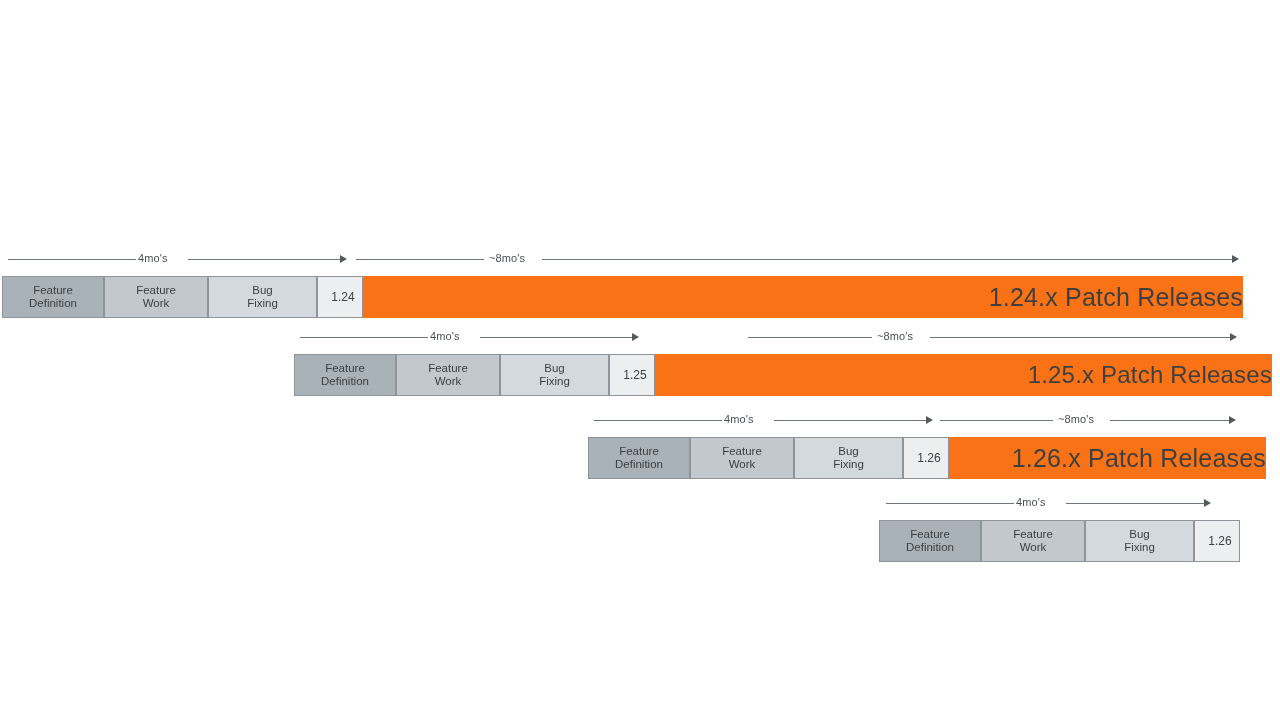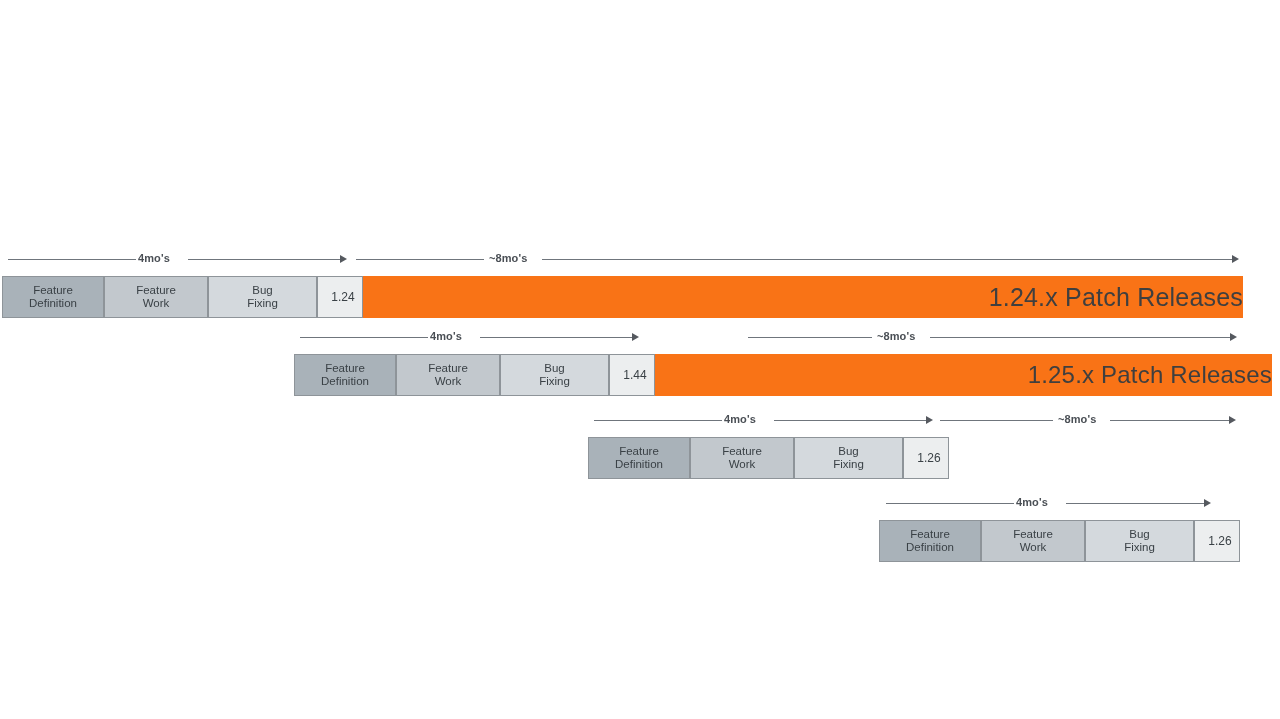--- a/index.html
+++ b/index.html
@@ -50,21 +50,20 @@
   .seg.s1{background:#a9b2b9;width:102px;}
   .seg.s2{background:#c2c8cd;width:104px;}
   .seg.s3{background:#d4d9dd;width:109px;}
   .seg.s4{background:#eceeef;width:46px;font-size:12px;padding-left:6px;}
   .seg + .seg{border-left:1px solid #8e9499;}
 
   
   .arrow-track{
     position:absolute;
     height:20px;
-    font-weight:bold;
   }
   .aline{
     position:absolute;
     top:9px;
     height:1px;
     background:#6f757c;
   }
   .ahead{
     position:absolute;
     top:4.5px;
@@ -138,26 +137,29 @@
       <div class="ahead" style="left:482px;"></div>
     </div>
 
     <div class="phase-bar" style="left:294px;top:28px;">
       <div class="seg s1">Feature
 Definition</div>
       <div class="seg s2">Feature
 Work</div>
       <div class="seg s3">Bug
 Fixing</div>
-      <div class="seg s4">1.44</div>
+      <div class="seg s4">1.25</div>
     </div>
   </div>
 
   <div class="row" style="left:0px;top:409px;width:1280px;">
 
+    <div class="patch-band r3" style="left:936px;top:28px;width:330px;">
+      <span class="patch-label">1.26.x Patch Releases</span>
+    </div>
 
     <div class="arrow-track" style="left:594px;top:2px;width:340px;">
       <div class="aline" style="left:0px;width:128px;"></div>
       <span class="alabel" style="left:130px;">4mo's</span>
       <div class="aline" style="left:180px;width:153px;"></div>
       <div class="ahead" style="left:332px;"></div>
     </div>
 
     <div class="arrow-track" style="left:940px;top:2px;width:300px;">
       <div class="aline" style="left:0px;width:113px;"></div>

